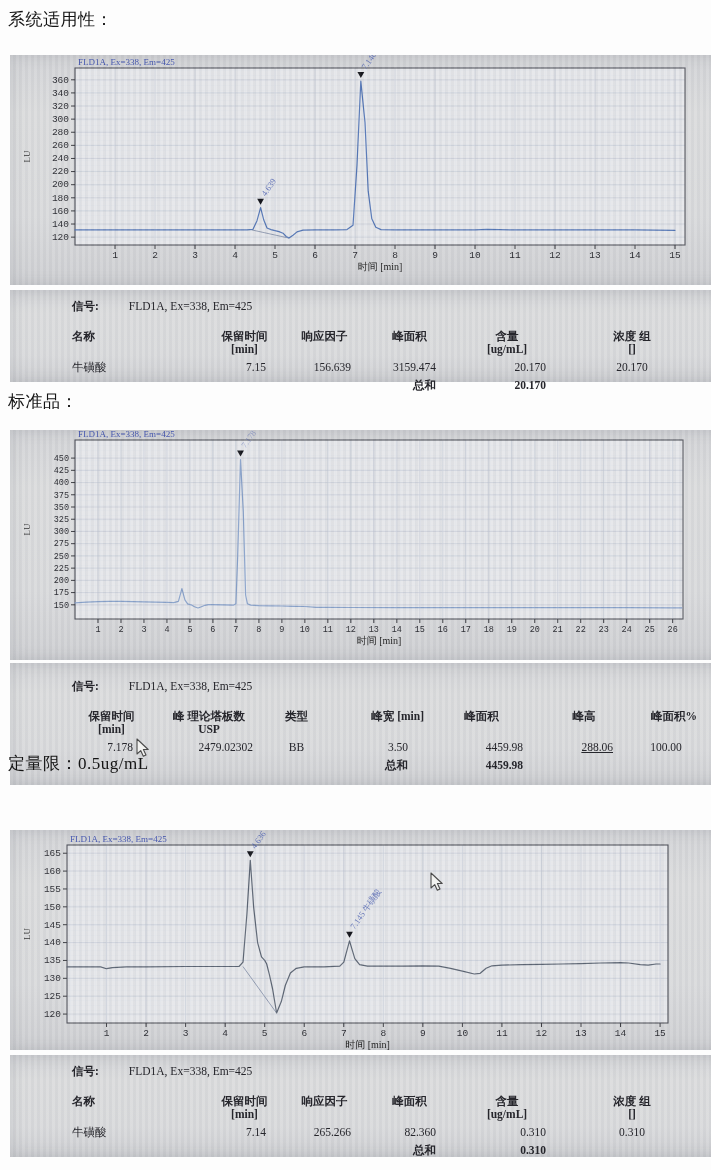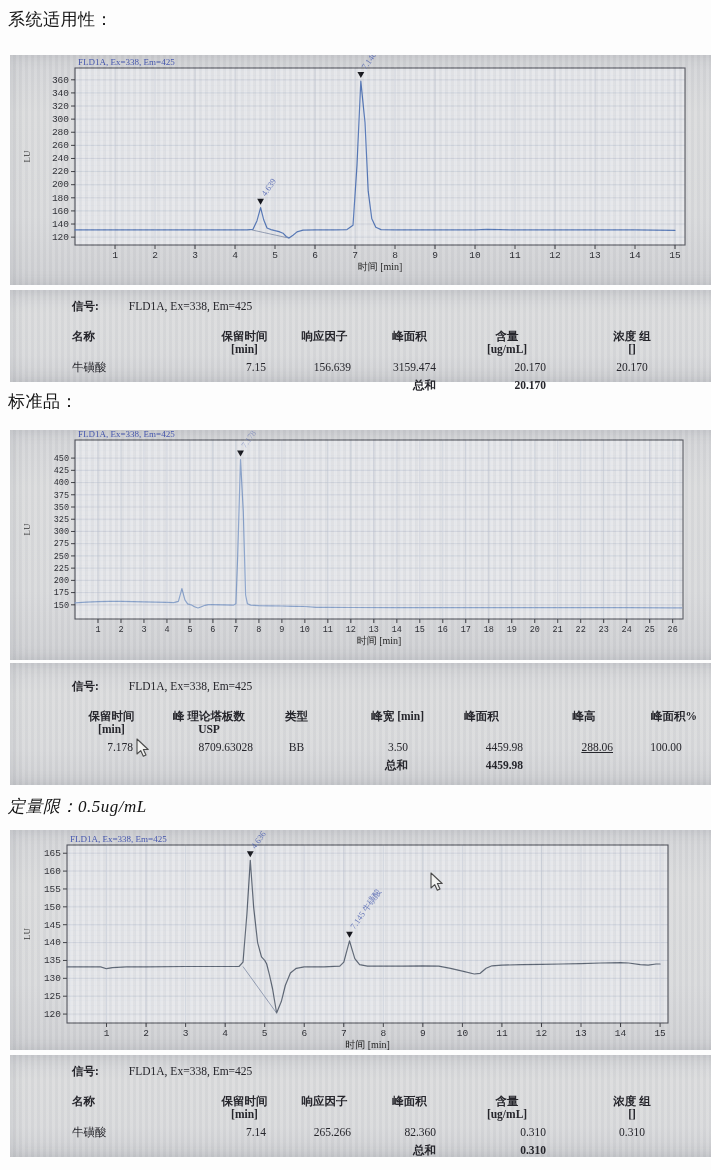--- a/index.html
+++ b/index.html
@@ -347,40 +347,40 @@
           </div>
           <div class="tcell th" style="width: 90px; text-align: center;">
             <div>峰高</div>
           </div>
           <div class="tcell th" style="width: 90px; text-align: center;">
             <div>峰面积%</div>
           </div>
         </div>
         <div class="trow tdata">
           <div class="tcell td" style="width: 75px; text-align: right; padding-right: 16px;">7.178</div>
-          <div class="tcell td" style="width: 120px; text-align: right; padding-right: 16px;">8709.63028</div>
+          <div class="tcell td" style="width: 120px; text-align: right; padding-right: 16px;">2479.02302</div>
           <div class="tcell td" style="width: 55px; text-align: center;">BB</div>
           <div class="tcell td" style="width: 100px; text-align: right; padding-right: 16px;">3.50</div>
           <div class="tcell td" style="width: 115px; text-align: right; padding-right: 16px;">4459.98</div>
           <div class="tcell td" style="width: 90px; text-align: right; padding-right: 16px; text-decoration: underline;">288.06</div>
           <div class="tcell td" style="width: 90px; text-align: center; padding-right: 16px;">100.00</div>
         </div>
         <div class="trow tsum">
           <div class="tcell td" style="width: 75px; text-align: right; padding-right: 16px;"></div>
           <div class="tcell td" style="width: 120px; text-align: right; padding-right: 16px;"></div>
           <div class="tcell td" style="width: 55px; text-align: center;"></div>
           <div class="tcell td" style="width: 100px; text-align: right; padding-right: 16px;">总和</div>
           <div class="tcell td" style="width: 115px; text-align: right; padding-right: 16px;">4459.98</div>
           <div class="tcell td" style="width: 90px; text-align: right; padding-right: 16px;"></div>
           <div class="tcell td" style="width: 90px; text-align: right; padding-right: 16px;"></div>
         </div>
       </div>
   </div>
 
-  <div class="heading" style="top:795px;font-style:italic;">定量限：0.5ug/mL</div>
+  <div class="heading" style="top:752px;">定量限：0.5ug/mL</div>
 
   <div class="photo" style="top:830px;height:220px;">
     <svg id="chart-2" width="690" height="220">
         <defs>
           <pattern id="minor2" width="5" height="5" patternUnits="userSpaceOnUse">
             <rect width="5" height="5" fill="#e6e7ea"></rect>
             <path d="M5 0H0V5" fill="none" stroke="#dde0e7" stroke-width="0.6"></path>
           </pattern>
         </defs>
         <rect x="57" y="15" width="601" height="178" fill="url(#minor2)"></rect>

